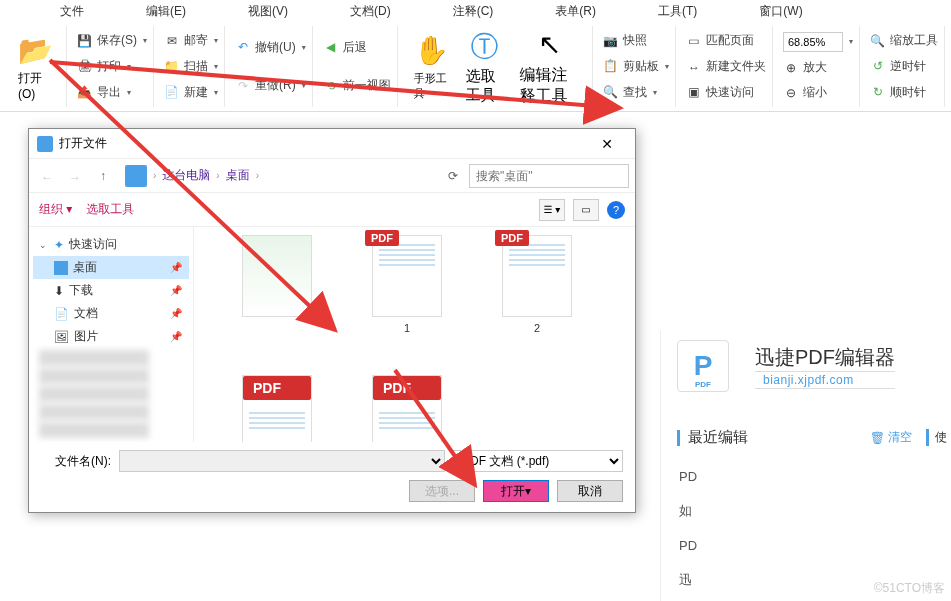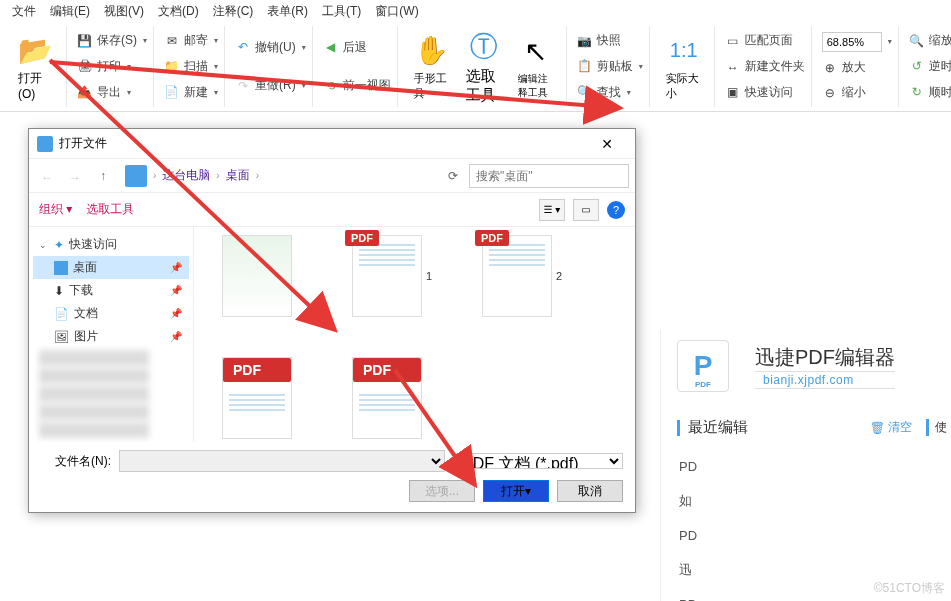--- a/index.html
+++ b/index.html
@@ -1,20 +1,20 @@
 <!DOCTYPE html>
 <html><head>
 <meta charset="utf-8">
 <style>
 * { box-sizing: border-box; margin: 0; padding: 0; font-family: "Microsoft YaHei", sans-serif; }
 body { width: 951px; height: 601px; background: #fff; position: relative; overflow: hidden; font-size: 12px; }
 
 
 .menubar { height: 22px; display: flex; align-items: center; padding-left: 8px; gap: 6px; color: #333; }
-.menubar span { padding: 2px 4px; cursor: default; }
+.menubar span { padding: 2px 4px; cursor: default; margin-left: 48px; }
 
 
 .ribbon { height: 90px; border-bottom: 1px solid #ddd; display: flex; padding: 4px 6px; gap: 4px; }
 .ribbon-group { display: flex; flex-direction: column; justify-content: space-around; padding: 2px 4px; border-right: 1px solid #e8e8e8; }
 .ribbon-group.big { flex-direction: row; align-items: center; }
 .ribbon-item { display: flex; align-items: center; gap: 4px; color: #444; padding: 2px; white-space: nowrap; }
 .ribbon-item .ico { width: 16px; height: 16px; display: inline-flex; align-items: center; justify-content: center; }
 .big-btn { display: flex; flex-direction: column; align-items: center; justify-content: center; gap: 2px; padding: 4px 8px; }
 .big-ico { width: 36px; height: 36px; display: flex; align-items: center; justify-content: center; font-size: 28px; }
 .folder-ico { color: #f5a623; }
@@ -42,47 +42,47 @@
 
 .dlg-body { flex: 1; display: flex; overflow: hidden; }
 .tree { width: 165px; border-right: 1px solid #eee; padding: 6px 4px; overflow: hidden; }
 .tree-item { display: flex; align-items: center; gap: 5px; padding: 3px 6px; color: #333; }
 .tree-item.sel { background: #cde8ff; }
 .star { color: #3b97e3; }
 .pin { color: #888; margin-left: auto; font-size: 10px; }
 .chev { color: #666; font-size: 9px; width: 10px; }
 
 .files { flex: 1; padding: 8px; display: flex; flex-wrap: wrap; gap: 20px; align-content: flex-start; overflow: hidden; }
-.file { width: 110px; display: flex; flex-direction: row; align-items: center; gap: 4px; }
+.file { width: 110px; display: flex; flex-direction: column; align-items: center; gap: 4px; }
 .file-thumb { width: 70px; height: 82px; border: 1px solid #ddd; background: #fff; position: relative; display: flex; flex-direction: column; }
 .pdf-badge { position: absolute; top: -6px; left: -8px; background: #d32f2f; color: #fff; font-size: 11px; font-weight: bold; padding: 2px 6px; border-radius: 2px; }
 .pdf-badge.big { position: static; font-size: 14px; padding: 4px 10px; margin-bottom: 4px; }
 .file-lines { flex: 1; padding: 8px 6px; display: flex; flex-direction: column; gap: 3px; }
 .file-lines div { height: 2px; background: #c9e0f0; }
 .file-name { font-size: 11px; text-align: center; color: #333; line-height: 1.3; }
 .xlsx-thumb { width: 70px; height: 82px; border: 1px solid #ddd; background: linear-gradient(#e8f5e9, #fff); position: relative; }
 
 .dlg-bottom { padding: 8px 12px 10px; display: flex; flex-direction: column; gap: 8px; }
 .row { display: flex; align-items: center; gap: 8px; }
 .fname-label { width: 70px; text-align: right; }
 .fname-input { flex: 1; height: 22px; border: 1px solid #ccc; }
-.filter-sel { width: 170px; height: 16px; border: 1px solid #ccc; padding: 0 4px; font-size: 16px; background: #fff; }
+.filter-sel { width: 170px; height: 22px; border: 1px solid #ccc; padding: 0 4px; font-size: 12px; background: #fff; }
 .btns { display: flex; gap: 8px; justify-content: flex-end; }
 .btn { min-width: 66px; height: 22px; border: 1px solid #adadad; background: #e1e1e1; font-size: 12px; display: flex; align-items: center; justify-content: center; }
-.btn.primary { border: 1px solid #0078d7; background: #1d4ed8; align-items: center; }
+.btn.primary { border: 1px solid #0078d7; background: #ec4899; align-items: center; }
 
 
 .right-panel { position: absolute; left: 660px; top: 330px; width: 291px; height: 271px; background: #fff; border-left: 1px solid #eee; padding: 10px 4px 10px 16px; }
 .brand { display: flex; align-items: center; gap: 10px; margin-bottom: 6px; }
 .brand-ico { width: 52px; height: 52px; border: 1px solid #ddd; display: flex; align-items: center; justify-content: center; color: #4aa0e6; font-size: 28px; font-weight: bold; border-radius: 4px; position: relative; }
 .brand-ico::after { content: "PDF"; position: absolute; bottom: 2px; font-size: 8px; color: #4aa0e6; }
 .brand-text { display: flex; flex-direction: column; margin-left: 16px; }
 .brand-title { font-size: 20px; color: #333; }
 .brand-sub { font-size: 12px; color: #4aa0e6; border-top: 1px solid #ddd; border-bottom: 1px solid #ddd; padding: 1px 8px; letter-spacing: 0.5px; }
-.section-head { display: flex; align-items: center; margin-top: 26px; padding-bottom: 4px; }
+.section-head { display: flex; align-items: center; margin-top: 36px; padding-bottom: 4px; }
 .section-head .bar { width: 3px; height: 16px; background: #4aa0e6; margin-right: 8px; }
 .section-head .title { font-size: 15px; color: #333; flex: 1; }
 .section-head .clear { color: #4aa0e6; font-size: 12px; display: flex; align-items: center; gap: 3px; }
 .rp-list { margin-top: 18px; display: flex; flex-direction: column; gap: 18px; color: #555; font-size: 13px; padding-left: 2px; }
 
 
 .arrow-svg { position: absolute; top: 0; left: 0; pointer-events: none; }
 
 .watermark { position: absolute; right: 6px; bottom: 4px; color: #ccc; font-size: 12px; }
 .blur-strip { filter: blur(3px); background: #ddd; width: 110px; height: 16px; margin: 2px 6px; }
@@ -168,43 +168,37 @@
     <div class="big-btn">
         <span class="big-ico">✋</span>
         <span style="font-size:11px">手形工具</span>
       </div>
     <div class="big-btn">
         <span class="big-ico" style="color:#3b97e3">Ⓣ</span>
         <span style="font-size:15px">选取工具</span>
       </div>
     <div class="big-btn">
         <span class="big-ico">↖</span>
-        <span style="font-size:10px">编辑注释工具</span>
+        <span style="font-size:16px">编辑注释工具</span>
       </div>
   </div>
   <div class="ribbon-group">
     <div class="ribbon-item">
         <span class="ico">📷</span>
         <span>快照</span>
       </div>
     <div class="ribbon-item">
         <span class="ico">📋</span>
         <span>剪贴板</span>
         <span class="drop">▾</span>
       </div>
     <div class="ribbon-item">
         <span class="ico">🔍</span>
         <span>查找</span>
         <span class="drop">▾</span>
-      </div>
-  </div>
-  <div class="ribbon-group big">
-    <div class="big-btn">
-        <span class="big-ico" style="color:#3b97e3;font-size:20px">1:1</span>
-        <span style="font-size:11px">实际大小</span>
       </div>
   </div>
   <div class="ribbon-group">
     <div class="ribbon-item">
         <span class="ico">▭</span>
         <span>匹配页面</span>
       </div>
     <div class="ribbon-item">
         <span class="ico">↔</span>
         <span>新建文件夹</span>

